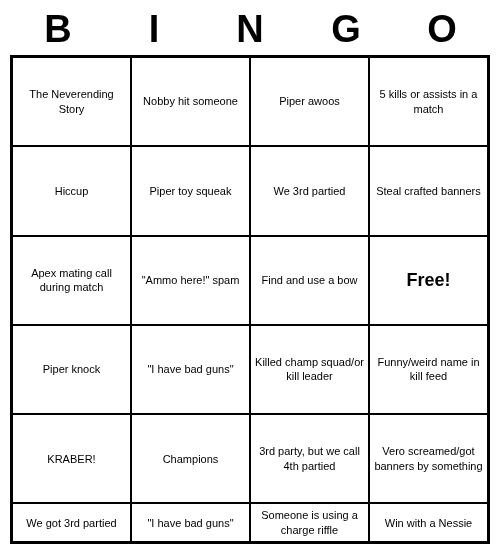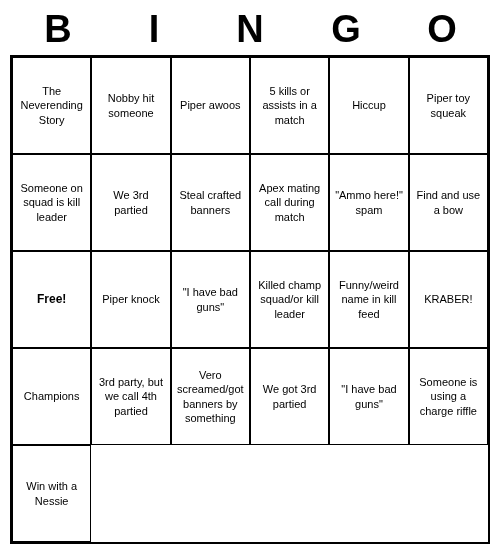--- a/index.html
+++ b/index.html
@@ -23,37 +23,37 @@
       font-size: 38px;
       font-weight: bold;
       width: 88px;
       text-align: center;
       color: #000;
     }
     .bingo-grid {
       border: 2px solid #000;
       width: 480px;
       display: grid;
-      grid-template-columns: repeat(6, 1fr);
+      grid-template-columns: repeat(4, 1fr);
       grid-template-rows: repeat(5, 1fr);
       height: 490px;
     }
     .cell {
       border: 1px solid #000;
       display: flex;
       align-items: center;
       justify-content: center;
       text-align: center;
       font-size: 11px;
       padding: 4px;
       line-height: 1.3;
       color: #000;
     }
     .cell.free {
-      font-size: 12px;
+      font-size: 18px;
       font-weight: bold;
     }
   </style>
 </head>
 <body>
 
 <div class="bingo-title">
   <span>B</span>
   <span>I</span>
   <span>N</span>
@@ -61,21 +61,20 @@
   <span>O</span>
 </div>
 
 <div class="bingo-grid">
 <div class="cell">The Neverending Story</div>
     <div class="cell">Nobby hit someone</div>
     <div class="cell">Piper awoos</div>
     <div class="cell">5 kills or assists in a match</div>
     <div class="cell">Hiccup</div>
     <div class="cell">Piper toy squeak</div>
-    <div class="cell">Someone on squad is kill leader</div>
     <div class="cell">We 3rd partied</div>
     <div class="cell">Steal crafted banners</div>
     <div class="cell">Apex mating call during match</div>
     <div class="cell">"Ammo here!" spam</div>
     <div class="cell">Find and use a bow</div>
     <div class="cell free">Free!</div>
     <div class="cell">Piper knock</div>
     <div class="cell">"I have bad guns"</div>
     <div class="cell">Killed champ squad/or kill leader</div>
     <div class="cell">Funny/weird name in kill feed</div>

